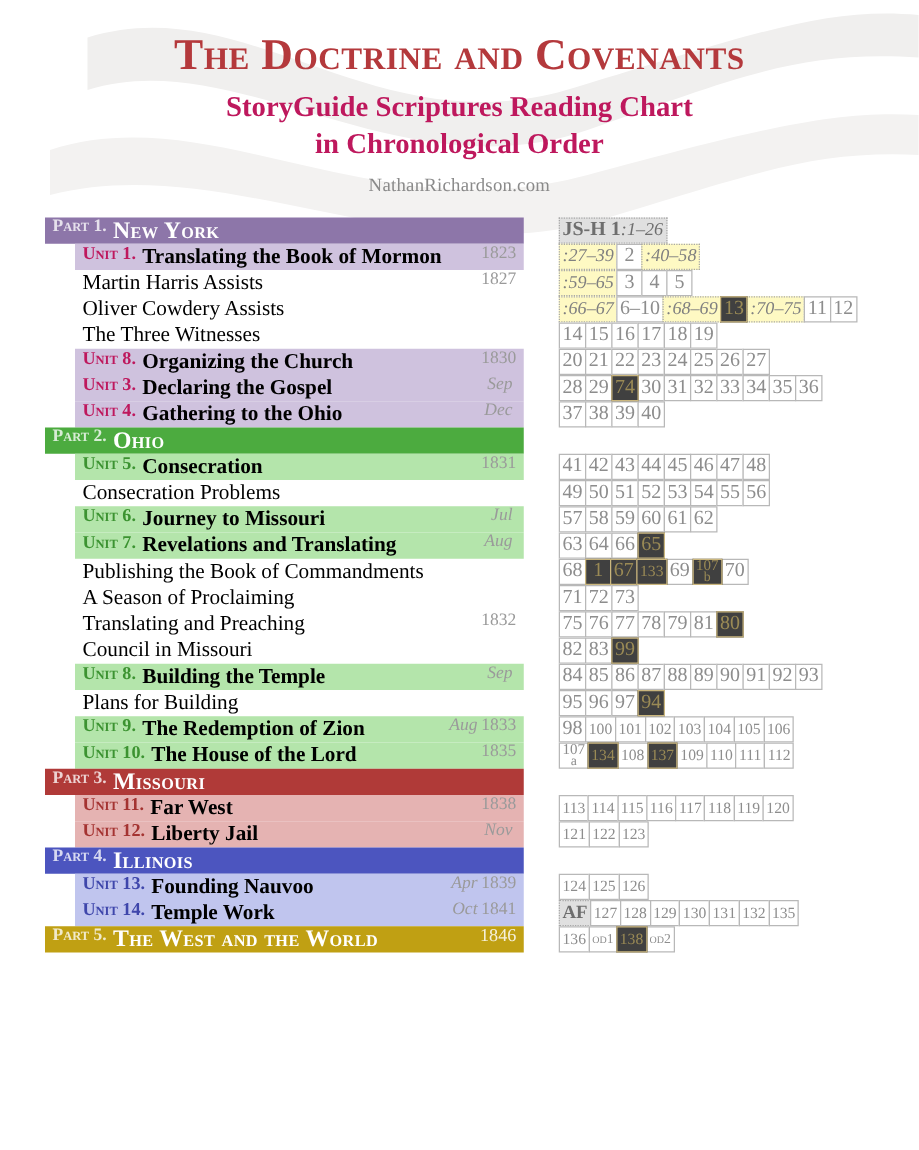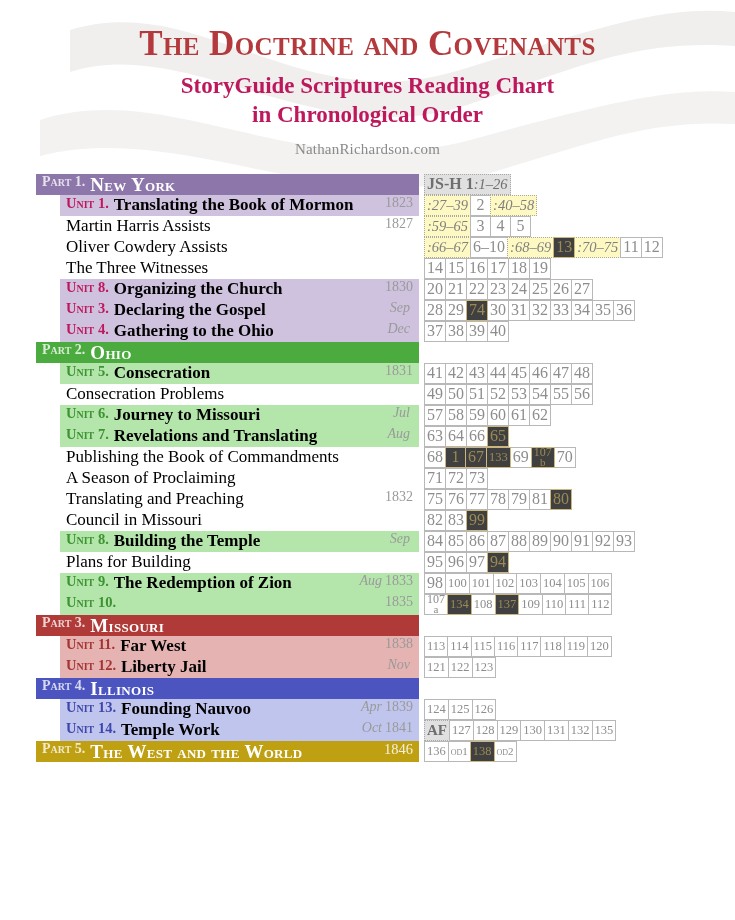--- a/index.html
+++ b/index.html
@@ -79,21 +79,21 @@
   .u3 .lbl { background:#e5b3b2; }
   .u3 .kicker { color:#a43331; }
   .p4 .lbl { background:#4c55bf; }
   .u4 .lbl { background:#c0c5ee; }
   .u4 .kicker { color:#3e46ab; }
   .p5 .lbl { background:#c0a013; }
   .sub .lbl { background:transparent; }
 
   
   .cells {
-    position:absolute; left:424px; top:0; height:21px;
+    position:absolute; left:447px; top:0; height:21px;
     display:flex; align-items:flex-start;
   }
   .c {
     height:21px; min-width:21px;
     border:1px solid #b8b8b8;
     margin-right:-1px;
     display:flex; align-items:center; justify-content:center;
     font-size:16px; color:#8d8d8d;
     background:#ffffff;
     padding:0 2px;
@@ -408,20 +408,21 @@
         <div class="c small">102</div>
         <div class="c small">103</div>
         <div class="c small">104</div>
         <div class="c small">105</div>
         <div class="c small">106</div>
       </div>
     </div>
     <div class="row unit u2">
       <div class="lbl indent">
         <span class="kicker">Unit 10.</span>
+        <span class="lname">The House of the Lord</span>
         <span class="date"><span>1835</span></span>
       </div>
       <div class="cells">
         <div class="c stack">
           <span class="t">107</span>
           <span class="b">a</span>
         </div>
         <div class="c hl small">134</div>
         <div class="c small">108</div>
         <div class="c hl small">137</div>

